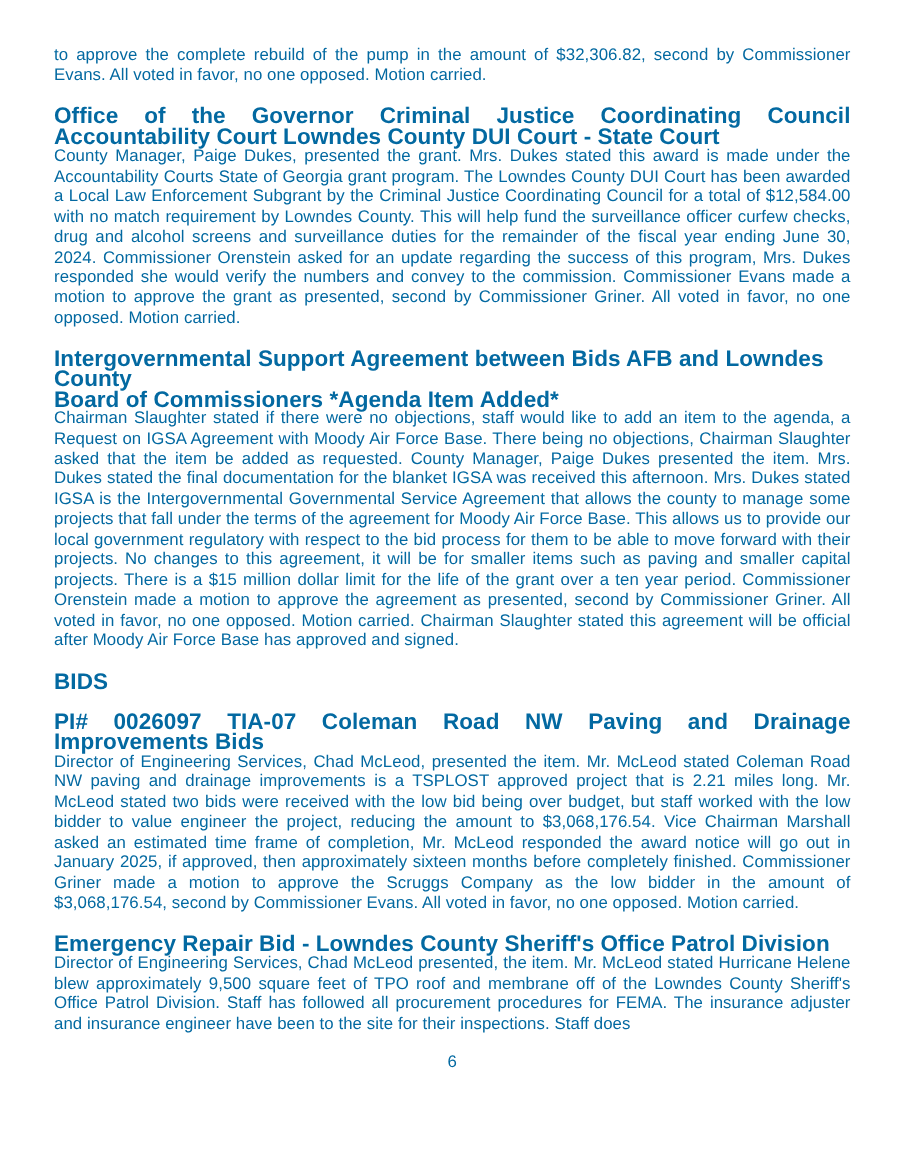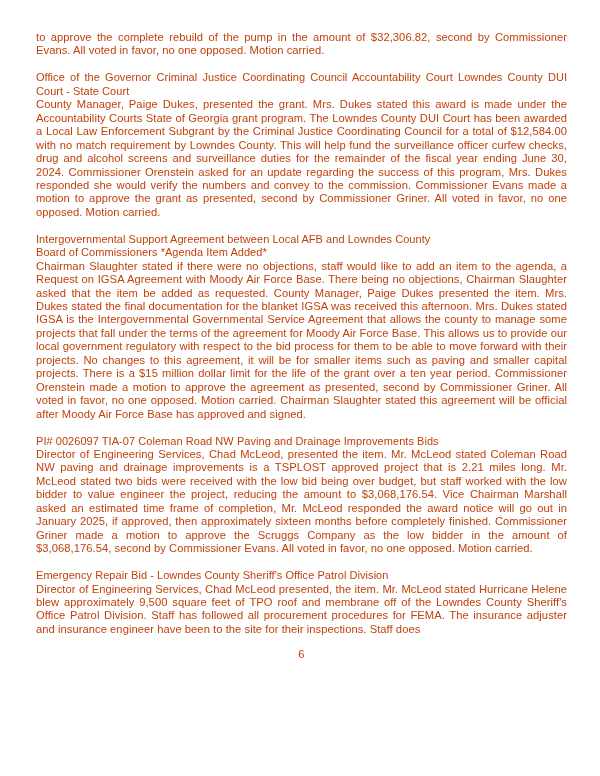--- a/index.html
+++ b/index.html
@@ -7,44 +7,44 @@
     padding: 0;
     background: #ffffff;
   }
   .page {
     position: relative;
     width: 600px;
     height: 776px;
     background: #ffffff;
     overflow: hidden;
     font-family: "Liberation Sans", "DejaVu Sans", sans-serif;
-    color: #c2410c;
+    color: #0369a1;
   }
   .content {
     position: absolute;
     top: 31px;
     left: 36px;
     width: 531px;
     font-size: 11.2px;
     line-height: 13.45px;
     letter-spacing: 0.05px;
   }
   .para {
     margin: 0 0 13.45px 0;
     text-align: justify;
     text-justify: inter-word;
   }
   .para.last {
     margin-bottom: 12px;
   }
   .heading {
     margin: 0;
-    font-size: 11px;
+    font-size: 15px;
     line-height: 13.45px;
-    font-weight: normal;
+    font-weight: bold;
     text-align: justify;
     text-justify: inter-word;
   }
   .heading.standalone {
     margin-bottom: 13.45px;
     text-align: left;
   }
   .heading .hline {
     display: block;
     text-align: left;
@@ -61,25 +61,26 @@
 
 <div class="page">
   <div class="content">
 
     <p class="para">to approve the complete rebuild of the pump in the amount of $32,306.82, second by Commissioner Evans. All voted in favor, no one opposed. Motion carried.</p>
 
     <h2 class="heading">Office of the Governor Criminal Justice Coordinating Council Accountability Court Lowndes County DUI Court - State Court</h2>
     <p class="para">County Manager, Paige Dukes, presented the grant. Mrs. Dukes stated this award is made under the Accountability Courts State of Georgia grant program. The Lowndes County DUI Court has been awarded a Local Law Enforcement Subgrant by the Criminal Justice Coordinating Council for a total of $12,584.00 with no match requirement by Lowndes County. This will help fund the surveillance officer curfew checks, drug and alcohol screens and surveillance duties for the remainder of the fiscal year ending June 30, 2024. Commissioner Orenstein asked for an update regarding the success of this program, Mrs. Dukes responded she would verify the numbers and convey to the commission. Commissioner Evans made a motion to approve the grant as presented, second by Commissioner Griner. All voted in favor, no one opposed. Motion carried.</p>
 
     <h2 class="heading">
-      <span class="hline">Intergovernmental Support Agreement between Local AFB and Lowndes County</span>
+      <span class="hline">Intergovernmental Support Agreement between Bids AFB and Lowndes County</span>
       <span class="hline">Board of Commissioners *Agenda Item Added*</span>
     </h2>
     <p class="para">Chairman Slaughter stated if there were no objections, staff would like to add an item to the agenda, a Request on IGSA Agreement with Moody Air Force Base. There being no objections, Chairman Slaughter asked that the item be added as requested. County Manager, Paige Dukes presented the item. Mrs. Dukes stated the final documentation for the blanket IGSA was received this afternoon. Mrs. Dukes stated IGSA is the Intergovernmental Governmental Service Agreement that allows the county to manage some projects that fall under the terms of the agreement for Moody Air Force Base. This allows us to provide our local government regulatory with respect to the bid process for them to be able to move forward with their projects. No changes to this agreement, it will be for smaller items such as paving and smaller capital projects. There is a $15 million dollar limit for the life of the grant over a ten year period. Commissioner Orenstein made a motion to approve the agreement as presented, second by Commissioner Griner. All voted in favor, no one opposed. Motion carried. Chairman Slaughter stated this agreement will be official after Moody Air Force Base has approved and signed.</p>
 
+    <h2 class="heading standalone">BIDS</h2>
 
     <h2 class="heading">PI# 0026097 TIA-07 Coleman Road NW Paving and Drainage Improvements Bids</h2>
     <p class="para">Director of Engineering Services, Chad McLeod, presented the item. Mr. McLeod stated Coleman Road NW paving and drainage improvements is a TSPLOST approved project that is 2.21 miles long. Mr. McLeod stated two bids were received with the low bid being over budget, but staff worked with the low bidder to value engineer the project, reducing the amount to $3,068,176.54. Vice Chairman Marshall asked an estimated time frame of completion, Mr. McLeod responded the award notice will go out in January 2025, if approved, then approximately sixteen months before completely finished. Commissioner Griner made a motion to approve the Scruggs Company as the low bidder in the amount of $3,068,176.54, second by Commissioner Evans. All voted in favor, no one opposed. Motion carried.</p>
 
     <h2 class="heading">Emergency Repair Bid - Lowndes County Sheriff's Office Patrol Division</h2>
     <p class="para last">Director of Engineering Services, Chad McLeod presented, the item. Mr. McLeod stated Hurricane Helene blew approximately 9,500 square feet of TPO roof and membrane off of the Lowndes County Sheriff's Office Patrol Division. Staff has followed all procurement procedures for FEMA. The insurance adjuster and insurance engineer have been to the site for their inspections. Staff does</p>
 
     <div class="page-number">6</div>
 
   </div>

